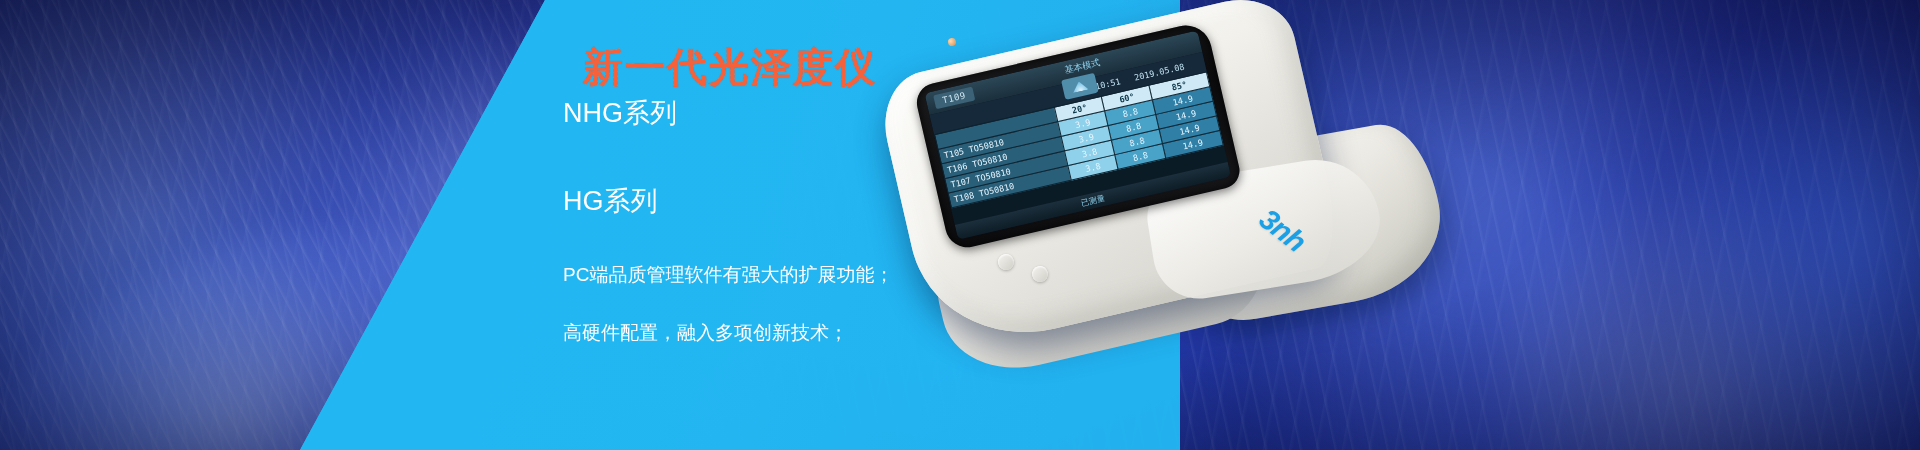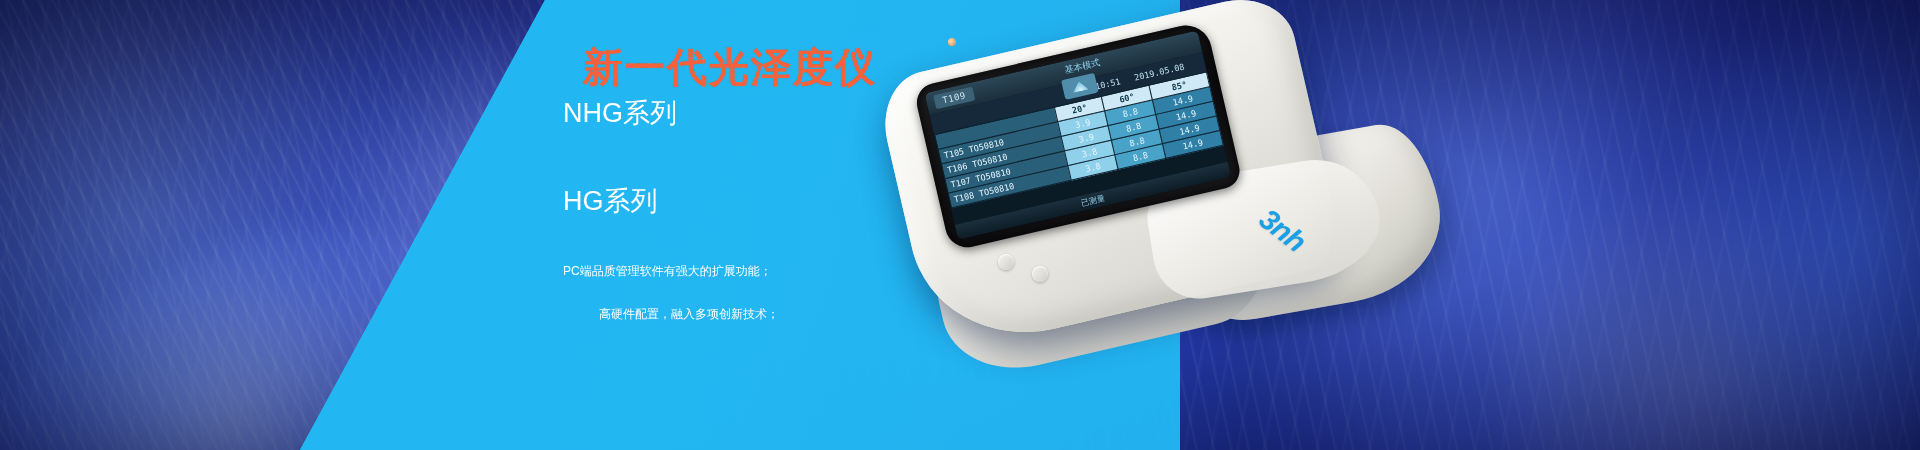--- a/index.html
+++ b/index.html
@@ -78,24 +78,24 @@
     white-space:nowrap;
     margin-left:20px;
   }
 
   .subline{position:absolute;left:3px;color:#ffffff;font-size:27px;line-height:1;white-space:nowrap;font-weight:400;}
   .s1{top:100px;}
   .s2{top:140px;}
   .s3{top:188px;}
   .s4{top:222px;}
 
-  .para{position:absolute;left:3px;color:#ffffff;font-size:12px;line-height:1;white-space:nowrap;font-weight:400;}
+  .para{position:absolute;left:3px;color:#ffffff;font-size:19px;line-height:1;white-space:nowrap;font-weight:400;}
   .p1{top:265px;}
   .p2{top:294px;}
-  .p3{top:308px;margin-left:36px;}
+  .p3{top:323px;}
 
   
   .device{position:absolute;left:880px;top:18px;width:560px;height:400px;}
 
   .dev-body{
     position:absolute;left:20px;top:14px;width:420px;height:280px;
     background:linear-gradient(160deg,#fdfdfb 0%,#f2f1ec 38%,#e3e2dc 64%,#cfcec7 100%);
     border-radius:48px 60px 30px 120px / 60px 50px 90px 110px;
     transform:rotate(-13deg);
     box-shadow:0 16px 34px rgba(0,20,60,.45), inset -10px -10px 22px rgba(150,150,140,.30), inset 8px 8px 16px rgba(255,255,255,.75);

